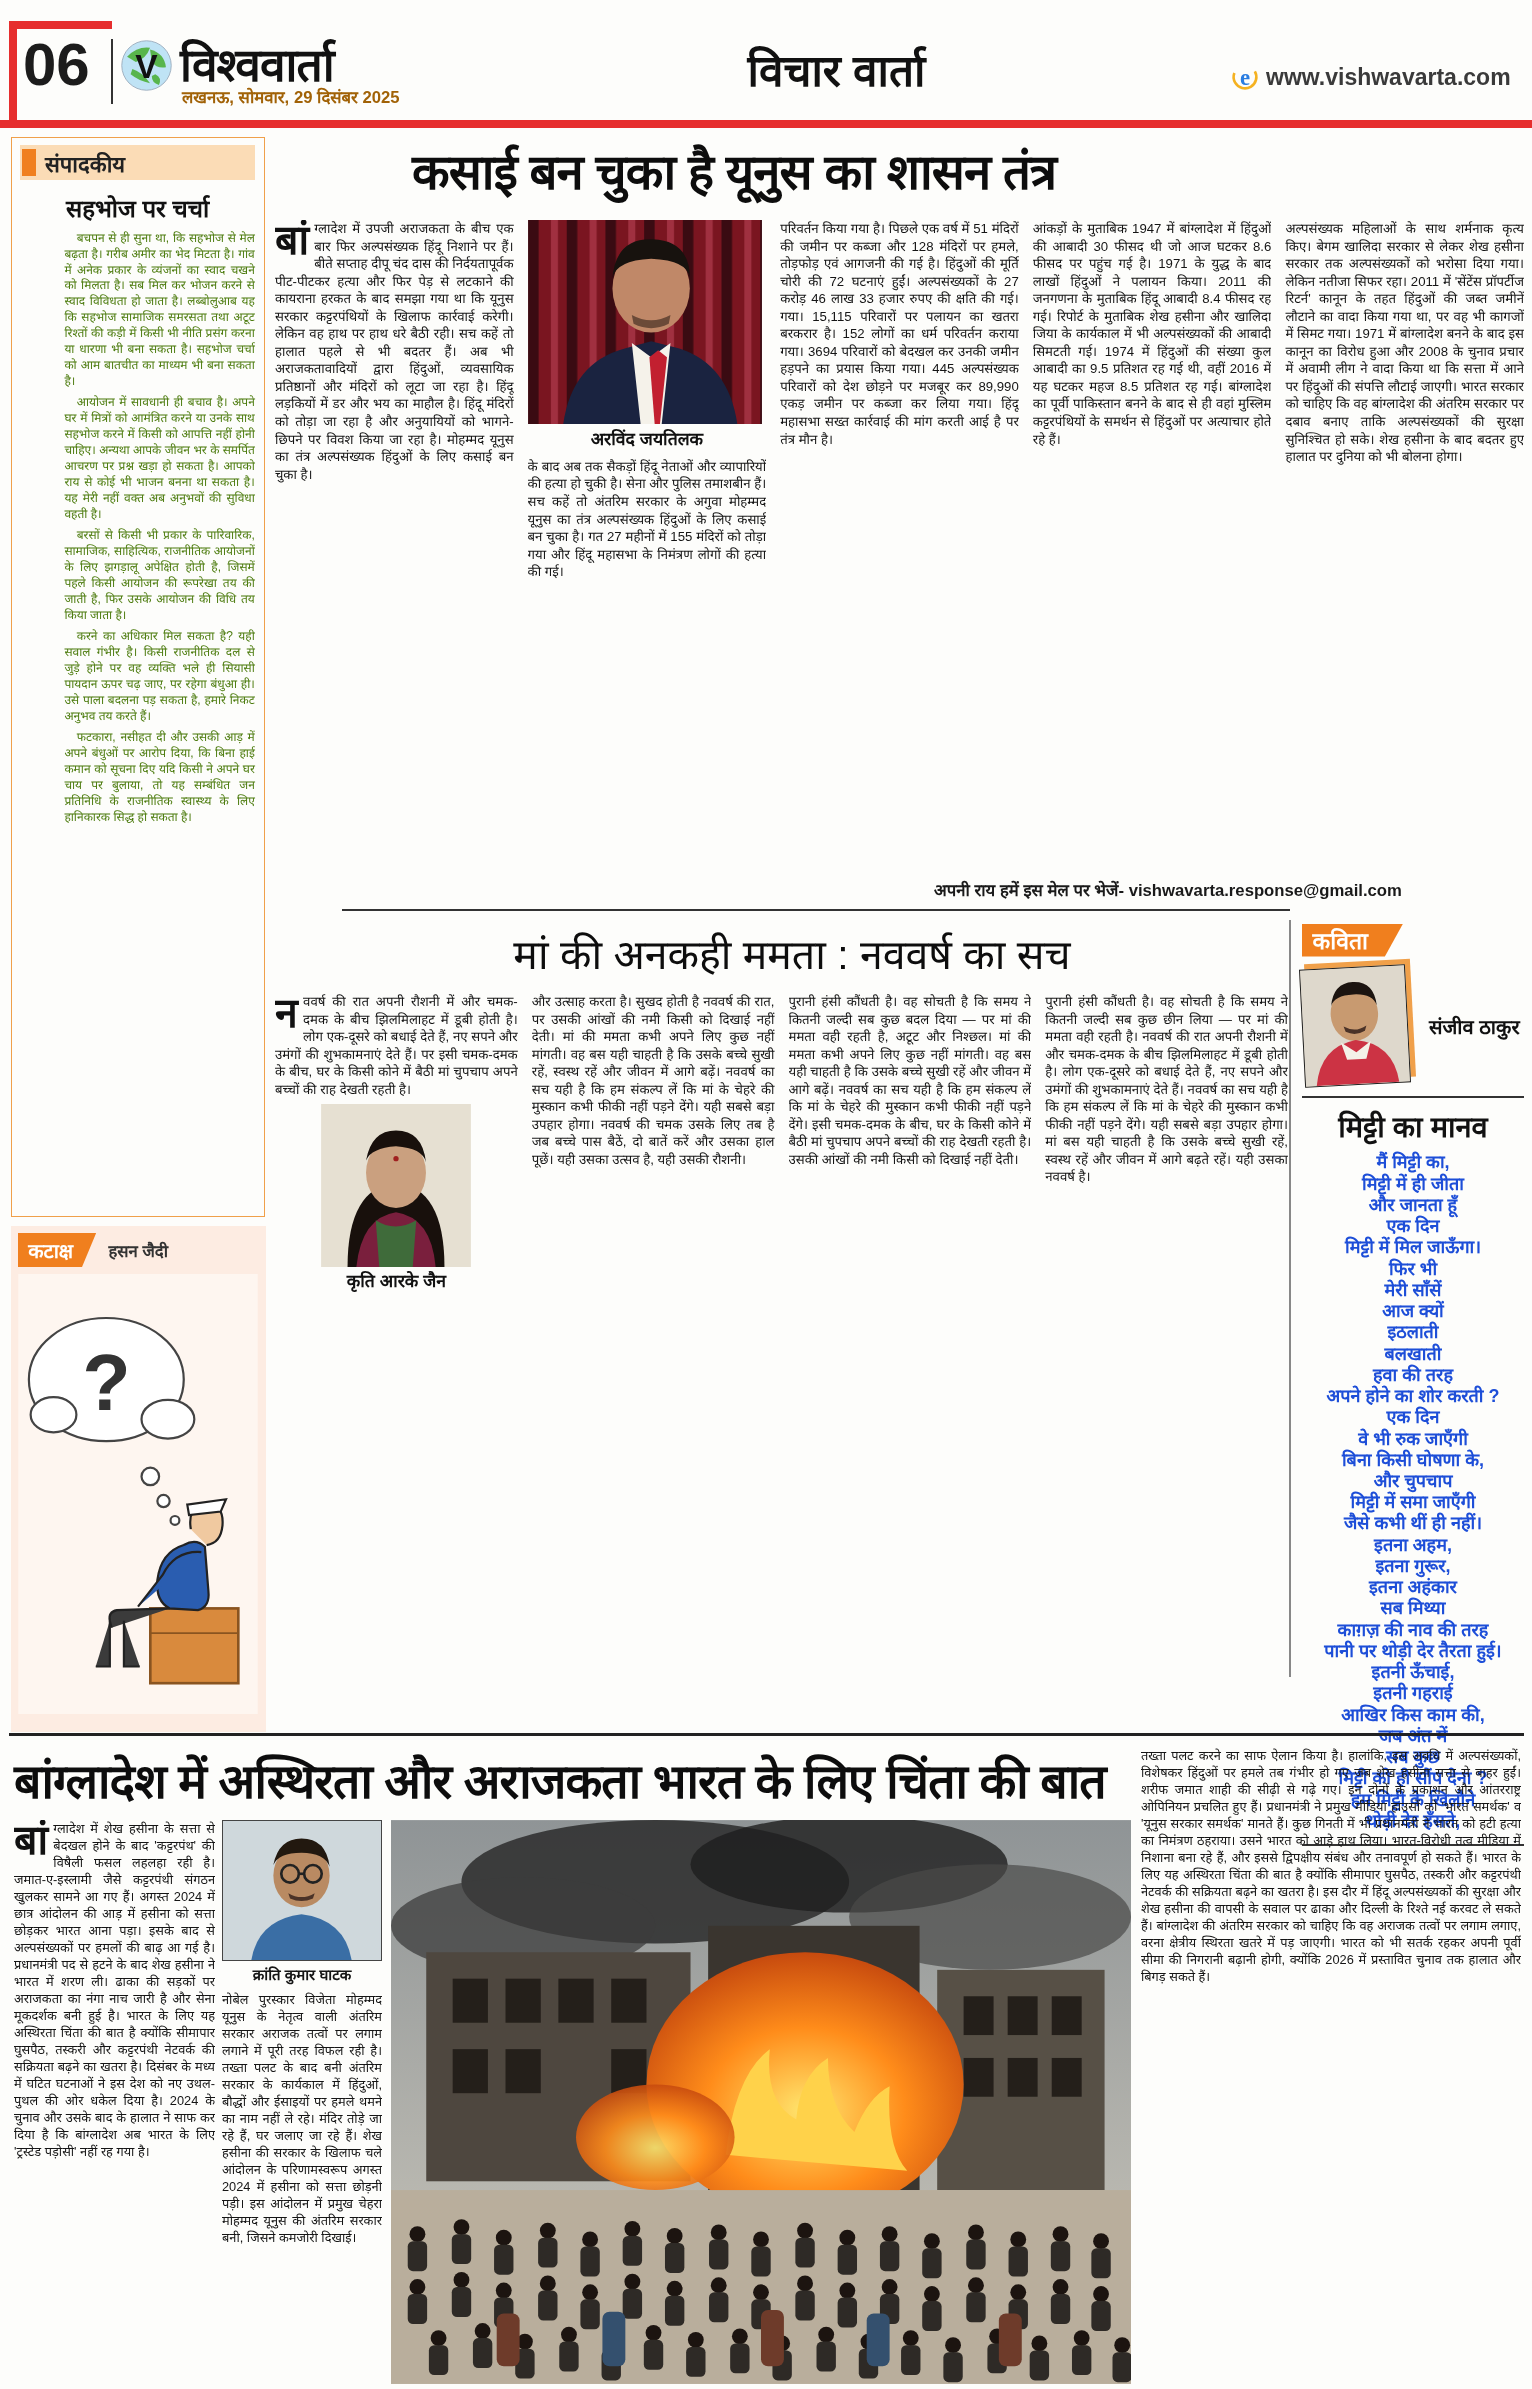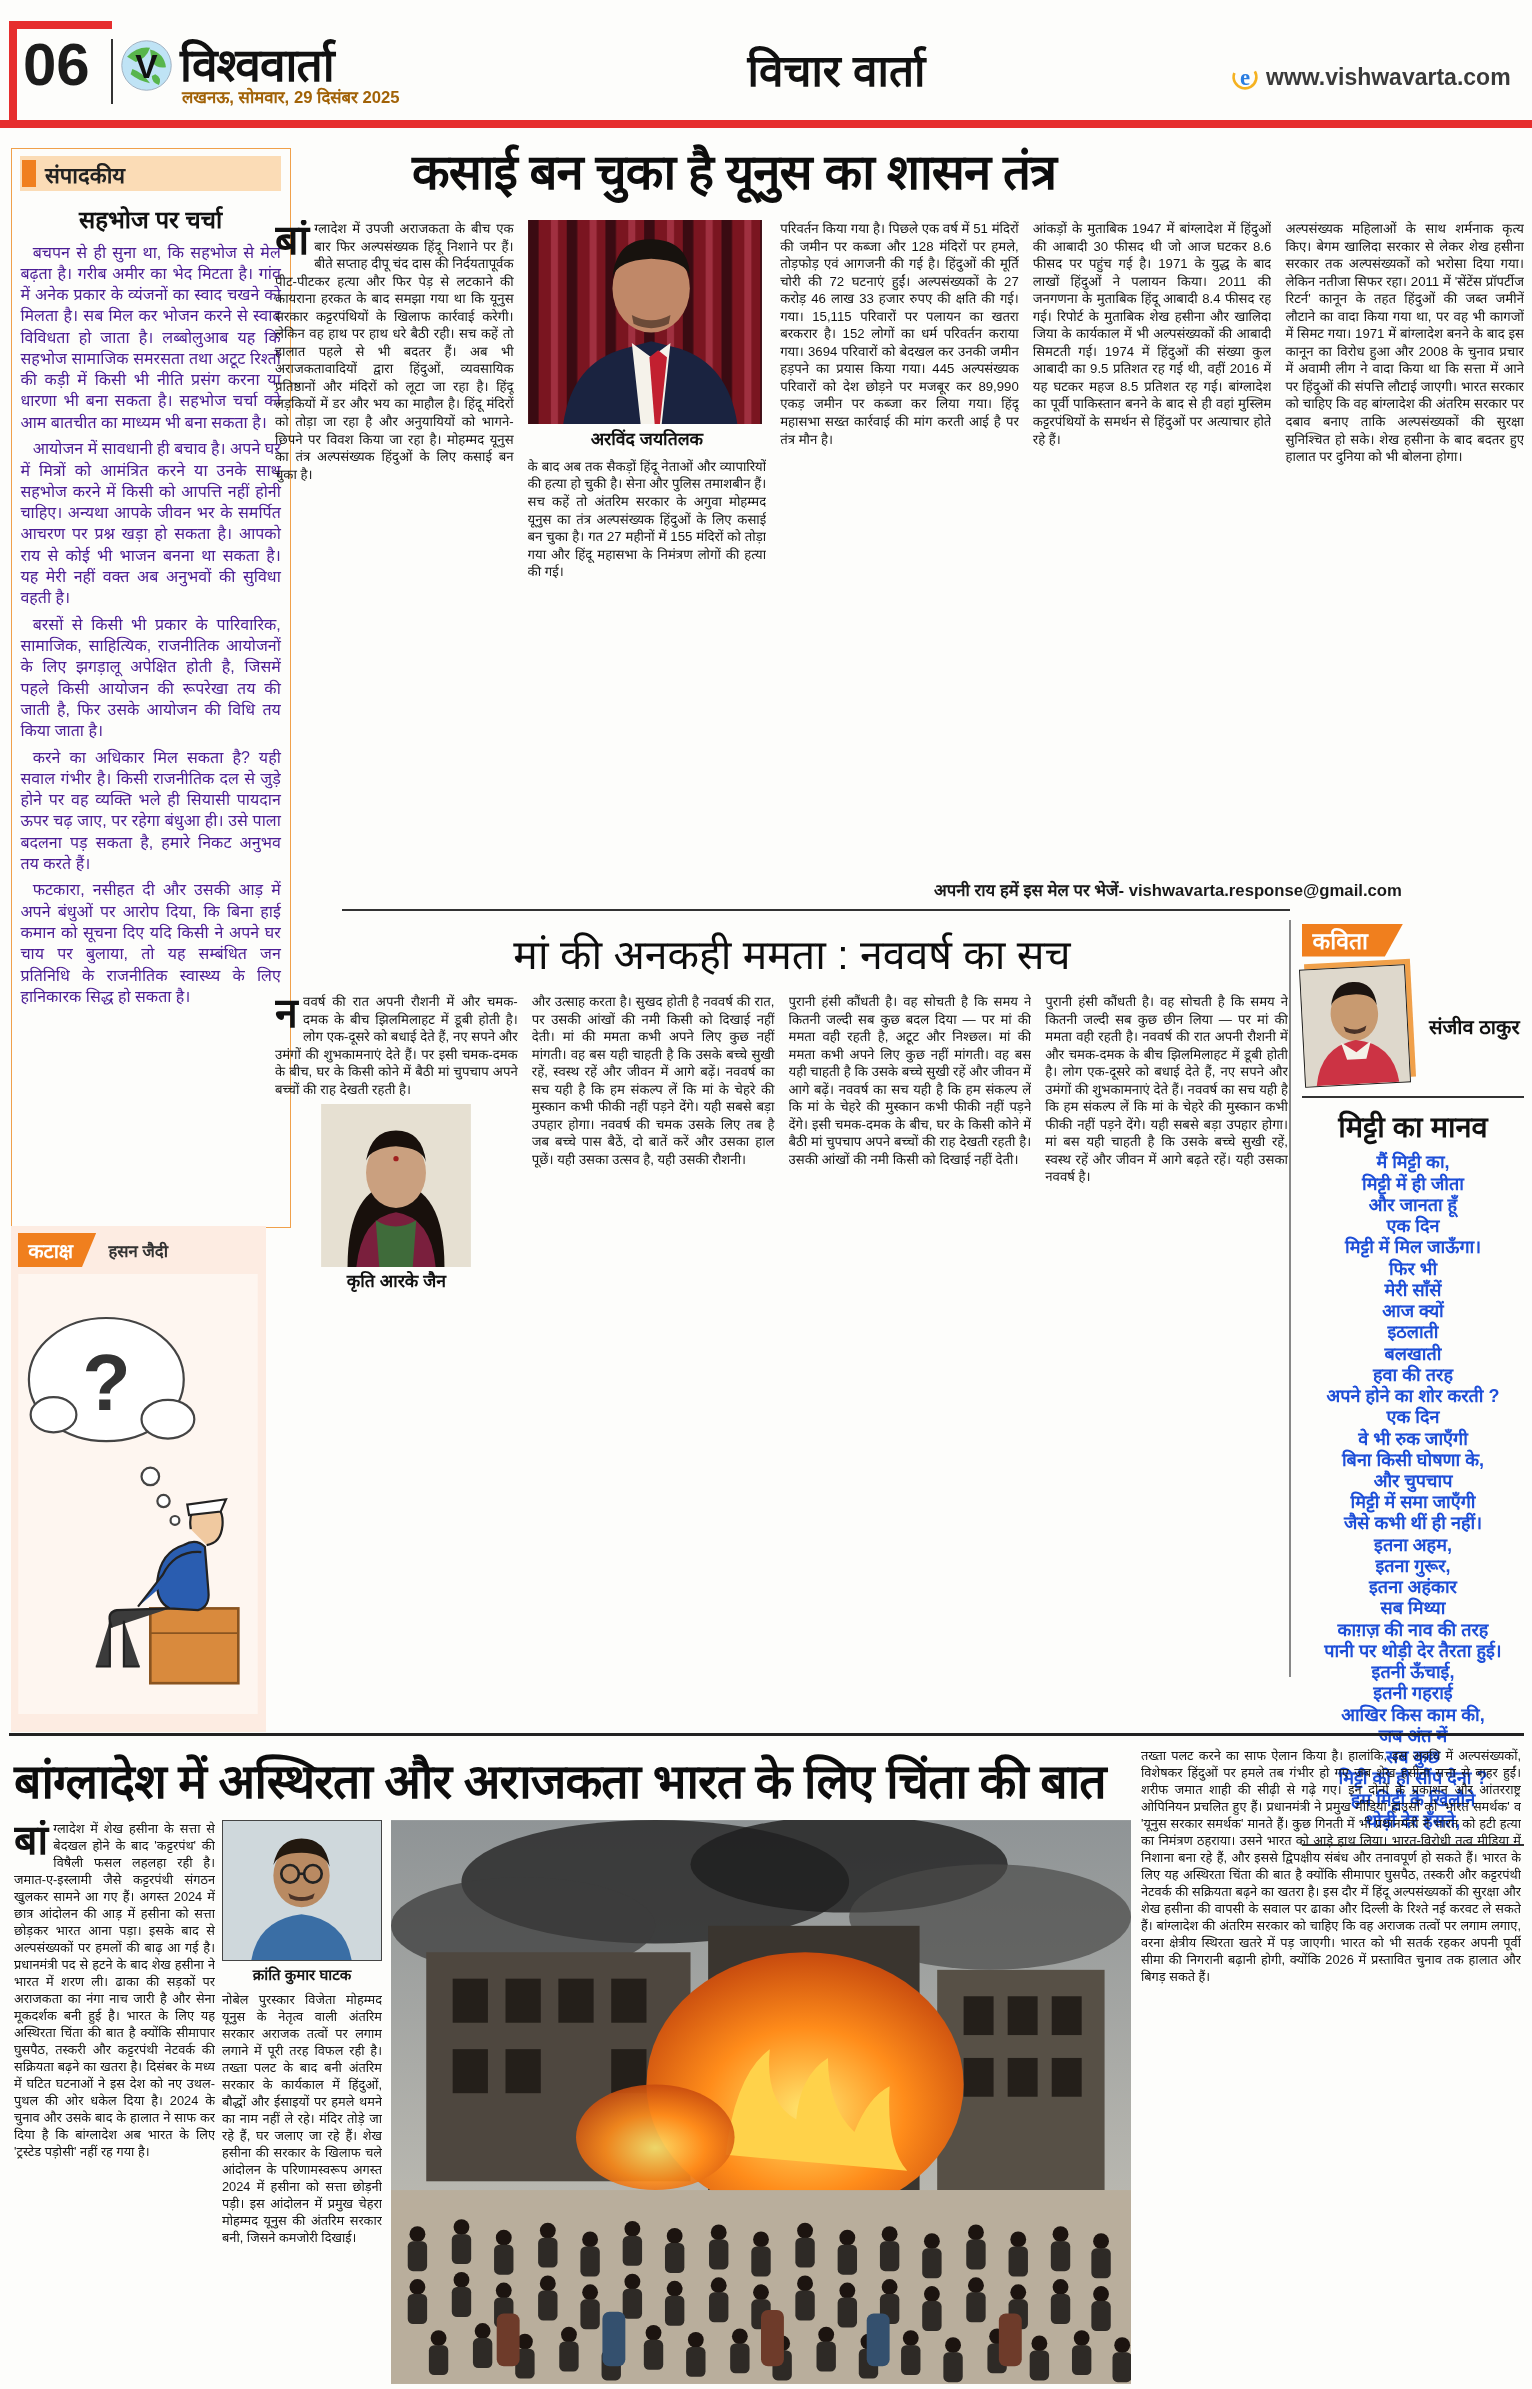--- a/index.html
+++ b/index.html
@@ -10,26 +10,26 @@
   
   #pgnum-frame{left:8.8px;top:21px;width:95px;height:92px;border-top:8px solid #e62e2e;border-left:8px solid #e62e2e;}
   #pgnum{left:23px;top:35px;font-size:60px;font-weight:bold;color:#1c1c1c;line-height:1;}
   #hdr-divider{left:111px;top:39px;width:1.8px;height:65px;background:#333;}
   #masthead{left:180px;top:32px;font-size:46px;font-weight:bold;color:#111;letter-spacing:-0.9px;}
   #dateline{left:182px;top:85px;font-size:16.7px;font-weight:bold;color:#a16207;}
   #center-title{left:678px;top:39px;width:317px;text-align:center;font-size:44px;font-weight:bold;color:#111;}
   #website{left:1231px;top:63px;font-size:23px;font-weight:bold;color:#3a3a3a;display:flex;align-items:center;gap:7px;}
   #red-rule{left:0;top:120px;width:1532px;height:8px;background:#e62e2e;}
   
-  #editorial{left:10.6px;top:148px;width:280px;height:1080px;border:1.8px solid #f0a04a;box-sizing:border-box;padding:7px 8.8px;}
+  #editorial{left:10.6px;top:137px;width:254px;height:1080px;border:1.8px solid #f0a04a;box-sizing:border-box;padding:7px 8.8px;}
   .ed-head{background:#fbdcb6;height:35px;display:flex;align-items:center;gap:8.8px;}
   .ed-sq{width:14px;height:26.4px;background:#f07f1e;margin-left:1.8px;}
   .ed-label{font-size:22px;font-weight:bold;color:#222;}
   .ed-title{text-align:center;font-size:24px;font-weight:bold;margin:10.6px 0 7px 0;color:#111;}
-  .ed-body{font-size:16px;line-height:1.33;color:#4c1d95;}
+  .ed-body{font-size:12px;line-height:1.33;color:#4d7c0f;margin-left:44px;}
   .ed-body p{margin:0 0 5.3px 0;text-indent:12.3px;}
   
   #kataksh{left:10.6px;top:1226px;width:255px;height:506px;background:#fdece2;box-sizing:border-box;padding:7px;}
   .ktx-row{display:flex;align-items:center;gap:12.3px;}
   .flag{background:#f07f1e;color:#fff;font-weight:bold;font-size:20px;padding:3.5px 23px 3.5px 10.6px;
         clip-path:polygon(0 0,100% 0,82% 100%,0 100%);}
   .ktx-by{font-size:16.7px;font-weight:bold;color:#333;}
   
   #main-headline{left:412px;top:137px;width:881px;font-size:49px;font-weight:bold;color:#0d0d0d;letter-spacing:-0.9px;}
   #main-body{left:275px;top:220px;width:1249px;height:668px;display:flex;gap:14px;}

